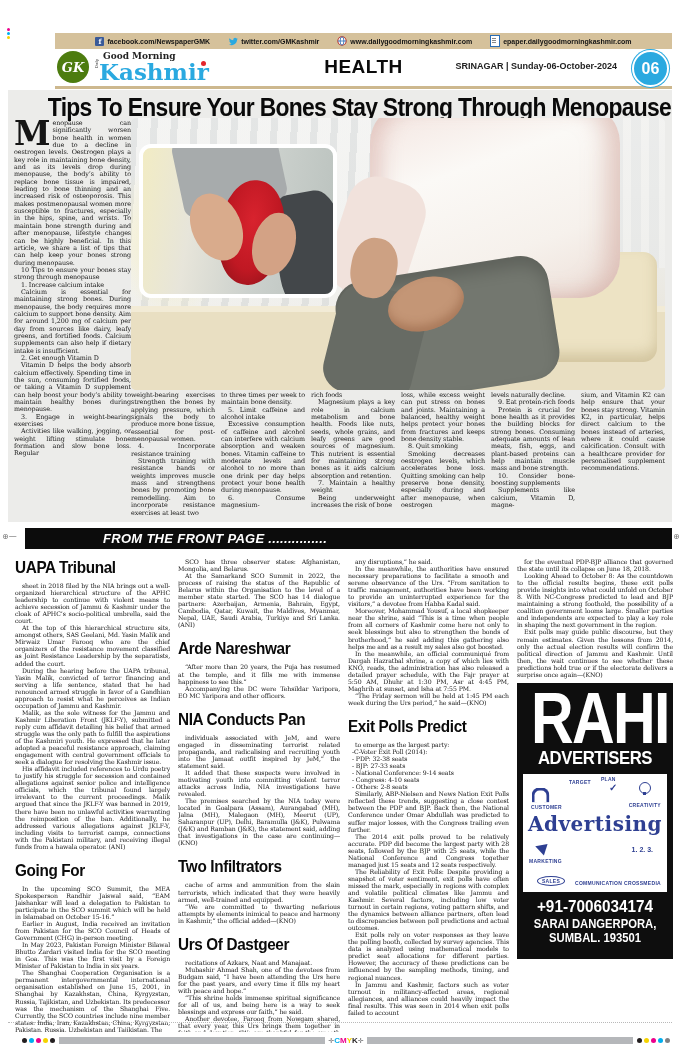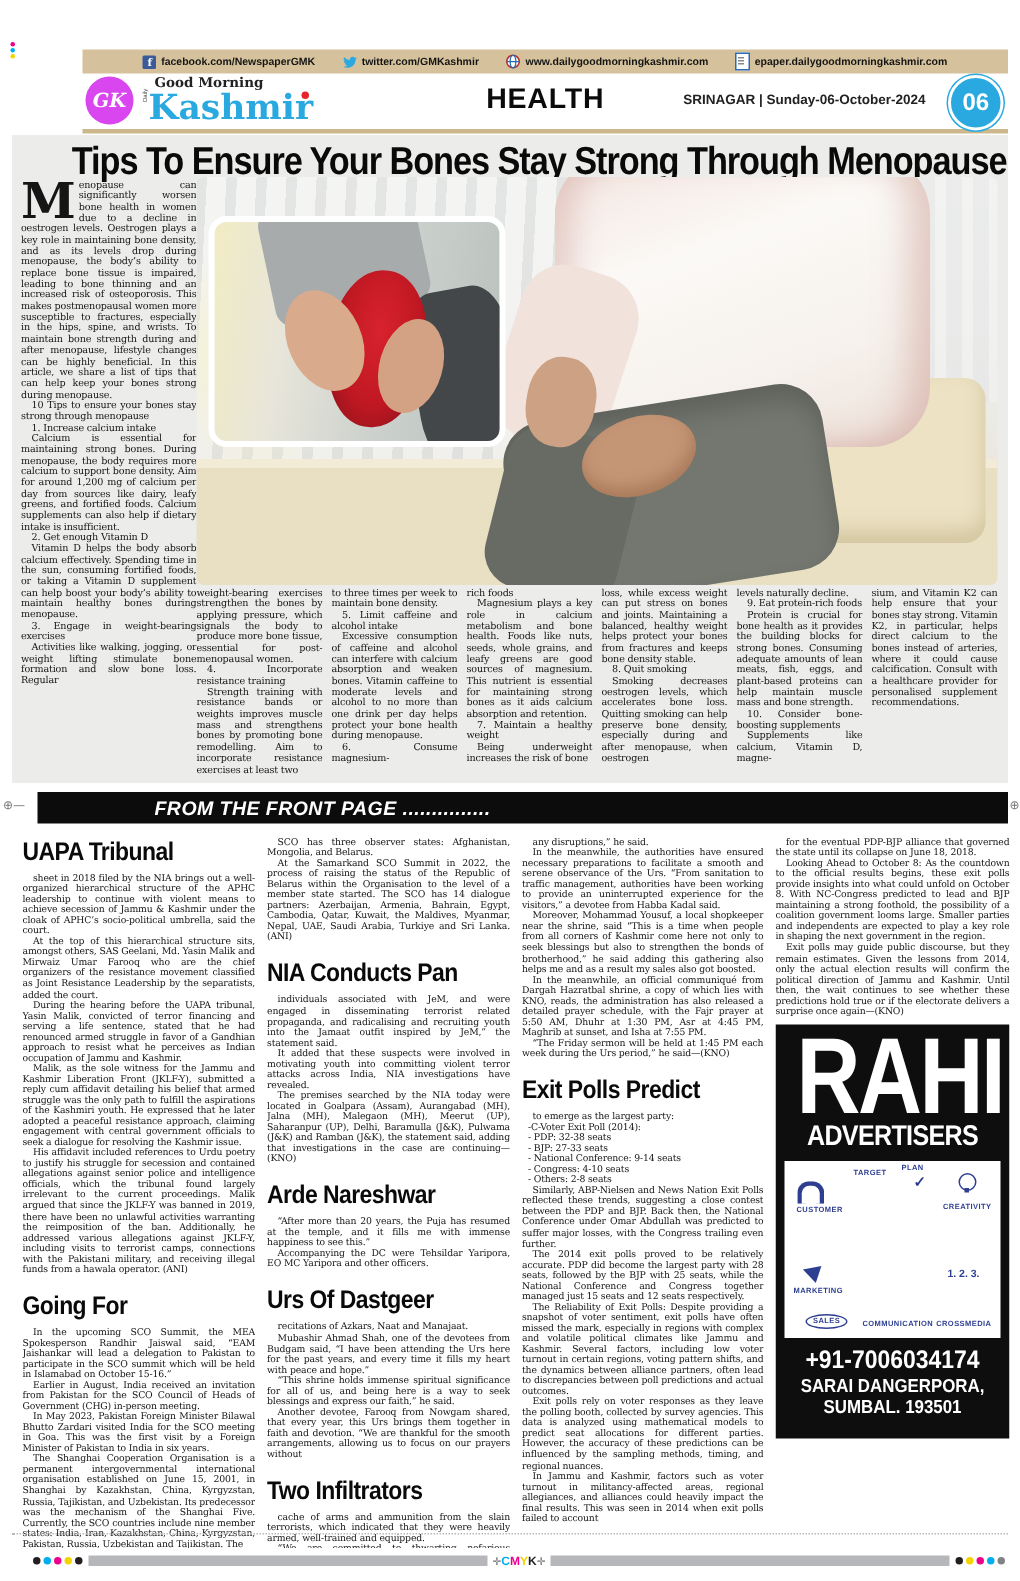--- a/index.html
+++ b/index.html
@@ -16,21 +16,21 @@
   .social .item{display:flex;align-items:center;gap:3px;font-family:"Liberation Sans",sans-serif;
           font-weight:bold;font-size:7px;color:#141414;cursor:pointer;}
   .fbicon{width:9px;height:9px;background:#3a5a98;color:#fff;border-radius:1px;font-size:7px;line-height:9px;
           text-align:center;font-family:"DejaVu Serif",serif;font-weight:bold;}
   .svgicon{width:10px;height:10px;display:block;}
   .epicon{width:8px;height:10px;background:#fff;border:1px solid #2a6db5;position:relative;}
   .epicon:before{content:"";position:absolute;left:1px;top:2px;width:4px;height:1px;background:#888;box-shadow:0 2px 0 #888,0 4px 0 #888;}
 
   
   .masthead{position:absolute;left:55px;top:50px;width:617px;height:36px;background:#fff;border-bottom:3px solid #cdb88e;}
-  .gkcircle{position:absolute;left:2px;top:1px;width:32px;height:32px;border-radius:50%;background:#d946ef;
+  .gkcircle{position:absolute;left:2px;top:1px;width:32px;height:32px;border-radius:50%;background:#4d7c0f;
             color:#fff;font-family:"DejaVu Serif",serif;font-style:italic;font-weight:bold;font-size:13px;
             display:flex;align-items:center;justify-content:center;}
   .mh-top{position:absolute;left:48px;top:1px;font-family:"DejaVu Serif",serif;font-size:9px;font-weight:bold;color:#222;}
   .mh-daily{position:absolute;left:39px;top:18px;font-size:4px;color:#444;transform:rotate(-90deg);transform-origin:left top;
             font-family:"Liberation Sans",sans-serif;}
   .mh-main{position:absolute;left:44px;top:8px;font-family:"DejaVu Serif",serif;font-weight:bold;font-size:23px;color:#2aa9e0;letter-spacing:0px;}
   .mh-reddot{position:absolute;left:146px;top:11px;width:5px;height:5px;border-radius:50%;background:#e4252b;}
   .mh-health{position:absolute;left:0;right:0;top:6px;text-align:center;font-family:"Liberation Sans",sans-serif;
              font-weight:800;font-size:19px;letter-spacing:0.5px;color:#0b0b0b;}
   .mh-date{position:absolute;right:55px;top:11px;font-family:"Liberation Sans",sans-serif;font-weight:bold;
@@ -281,48 +281,48 @@
           </div>
       </section>
     </div>
 
     <div class="bcolumn cB bt">
       <div>
           <p>SCO has three observer states: Afghanistan, Mongolia, and Belarus.</p>
           <p>At the Samarkand SCO Summit in 2022, the process of raising the status of the Republic of Belarus within the Organisation to the level of a member state started. The SCO has 14 dialogue partners: Azerbaijan, Armenia, Bahrain, Egypt, Cambodia, Qatar, Kuwait, the Maldives, Myanmar, Nepal, UAE, Saudi Arabia, Turkiye and Sri Lanka. (ANI)</p>
         </div>
       <section>
+        <h2 class="art-h mt">Arde Nareshwar</h2>
+        <div>
+            <p>“After more than 20 years, the Puja has resumed at the temple, and it fills me with immense happiness to see this.”</p>
+            <p>Accompanying the DC were Tehsildar Yaripora, EO MC Yaripora and other officers.</p>
+          </div>
+      </section>
+      <section>
         <h2 class="art-h mt">NIA Conducts Pan</h2>
         <div>
             <p>individuals associated with JeM, and were engaged in disseminating terrorist related propaganda, and radicalising and recruiting youth into the Jamaat outfit inspired by JeM,” the statement said.</p>
             <p>It added that these suspects were involved in motivating youth into committing violent terror attacks across India, NIA investigations have revealed.</p>
             <p>The premises searched by the NIA today were located in Goalpara (Assam), Aurangabad (MH), Jalna (MH), Malegaon (MH), Meerut (UP), Saharanpur (UP), Delhi, Baramulla (J&amp;K), Pulwama (J&amp;K) and Ramban (J&amp;K), the statement said, adding that investigations in the case are continuing—(KNO)</p>
           </div>
       </section>
       <section>
-        <h2 class="art-h mt">Arde Nareshwar</h2>
-        <div>
-            <p>“After more than 20 years, the Puja has resumed at the temple, and it fills me with immense happiness to see this.”</p>
-            <p>Accompanying the DC were Tehsildar Yaripora, EO MC Yaripora and other officers.</p>
+        <h2 class="art-h mt">Two Infiltrators</h2>
+        <div>
+            <p>cache of arms and ammunition from the slain terrorists, which indicated that they were heavily armed, well-trained and equipped.</p>
+            <p>“We are committed to thwarting nefarious attempts by elements inimical to peace and harmony in Kashmir,” the official added—(KNO)</p>
           </div>
       </section>
       <section>
         <h2 class="art-h mt">Urs Of Dastgeer</h2>
         <div>
             <p>recitations of Azkars, Naat and Manajaat.</p>
             <p>Mubashir Ahmad Shah, one of the devotees from Budgam said, “I have been attending the Urs here for the past years, and every time it fills my heart with peace and hope.”</p>
             <p>“This shrine holds immense spiritual significance for all of us, and being here is a way to seek blessings and express our faith,” he said.</p>
             <p>Another devotee, Farooq from Nowgam shared, that every year, this Urs brings them together in faith and devotion. “We are thankful for the smooth arrangements, allowing us to focus on our prayers without</p>
-          </div>
-      </section>
-      <section>
-        <h2 class="art-h mt">Two Infiltrators</h2>
-        <div>
-            <p>cache of arms and ammunition from the slain terrorists, which indicated that they were heavily armed, well-trained and equipped.</p>
-            <p>“We are committed to thwarting nefarious attempts by elements inimical to peace and harmony in Kashmir,” the official added—(KNO)</p>
           </div>
       </section>
     </div>
 
     <div class="bcolumn cC bt">
       <div>
           <p>any disruptions,” he said.</p>
           <p>In the meanwhile, the authorities have ensured necessary preparations to facilitate a smooth and serene observance of the Urs. “From sanitation to traffic management, authorities have been working to provide an uninterrupted experience for the visitors,” a devotee from Habba Kadal said.</p>
           <p>Moreover, Mohammad Yousuf, a local shopkeeper near the shrine, said “This is a time when people from all corners of Kashmir come here not only to seek blessings but also to strengthen the bonds of brotherhood,” he said adding this gathering also helps me and as a result my sales also got boosted.</p>
           <p>In the meanwhile, an official communiqué from Dargah Hazratbal shrine, a copy of which lies with KNO, reads, the administration has also released a detailed prayer schedule, with the Fajr prayer at 5:50 AM, Dhuhr at 1:30 PM, Asr at 4:45 PM, Maghrib at sunset, and Isha at 7:55 PM.</p>
@@ -359,20 +359,21 @@
         <div class="ad-rahi">RAHI</div>
         <div class="ad-advertisers">ADVERTISERS</div>
         <div class="doodle">
           <span class="magnet"></span>
           <span class="word" style="left:8px;top:30px;">CUSTOMER</span>
           <span class="word" style="left:46px;top:5px;">TARGET</span>
           <span class="word" style="left:78px;top:2px;">PLAN</span>
           <span class="check">✓</span>
           <span class="bulb"></span>
           <span class="word" style="right:6px;top:28px;">CREATIVITY</span>
+          <div class="center">Advertising</div>
           <span class="mega"></span>
           <span class="word" style="left:6px;top:84px;">MARKETING</span>
           <span class="word oval" style="left:14px;top:102px;">SALES</span>
           <span class="word" style="left:52px;top:106px;">COMMUNICATION</span>
           <span class="word" style="right:6px;top:106px;">CROSSMEDIA</span>
           <span class="steps">1.  2.  3.</span>
         </div>
         <div class="ad-phone">+91-7006034174</div>
         <div class="ad-addr">SARAI DANGERPORA,</div>
         <div class="ad-addr">SUMBAL. 193501</div>

